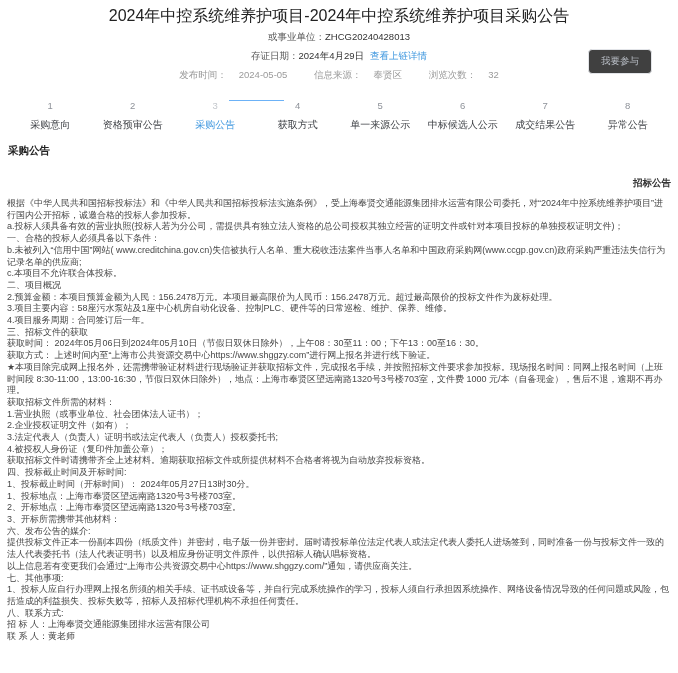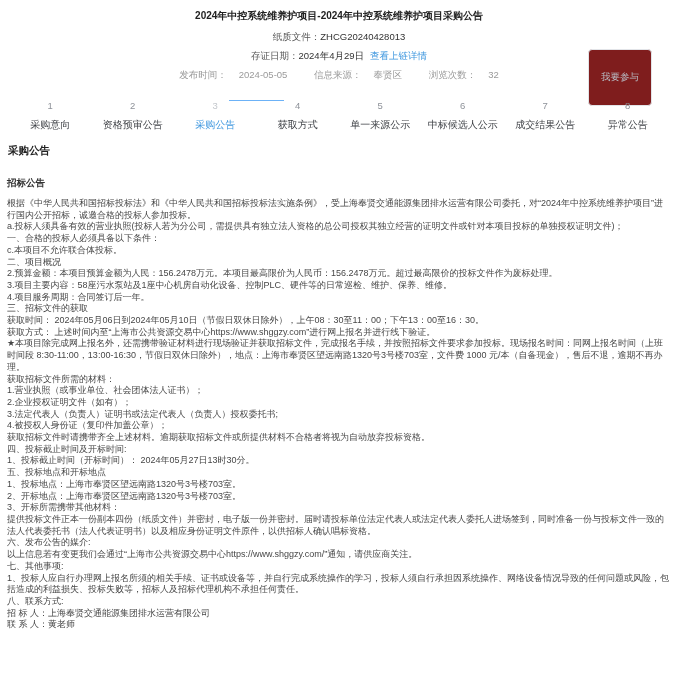--- a/index.html
+++ b/index.html
@@ -8,67 +8,67 @@
     font-family:"Liberation Sans","DejaVu Sans",sans-serif;
     color:#444;
     position:relative;
     height:673px;
     overflow:hidden;
   }
   .page { width:678px; padding:0 7px; position:relative; }
 
   
   .header { text-align:center; padding-top:7px; position:relative; }
-  .page-title { font-size:10px; font-weight:bold; color:#222; line-height:17px;text-align:center; }
+  .page-title { font-size:16px; font-weight:normal; color:#222; line-height:17px;text-align:center; }
   .meta-row { font-size:9.5px; color:#333; margin-top:7px; line-height:12px; }
   .meta-row .lbl { color:#555; }
   .chain-link { color:#3e97df; text-decoration:none; margin-left:6px; cursor:pointer; }
   .meta-dim { color:#9a9a9a; }
   .meta-dim span { margin:0 6px; }
   .participate-btn {
     position:absolute; right:19px; top:49px;
     font-size:9.5px; color:#b9bec6;
-    background:#7f1d1d; border:1px solid #e2e4e8; border-radius:4px;
-    padding:21px 12px; cursor:pointer;
+    background:#404040; border:1px solid #e2e4e8; border-radius:4px;
+    padding:5px 12px; cursor:pointer;
     font-family:inherit;
   }
 
   
   .stepper { display:flex; width:660px; margin:14px auto 0 auto; }
   .step { flex:1; text-align:center; position:relative; cursor:pointer; }
   .step-num { font-size:9.5px; color:#8e9299; line-height:12px; display:inline-block; }
   .step-label { font-size:10px; color:#3c3f44; margin-top:6px; line-height:12px; }
   .step.active .step-num { color:#c3c7cc; }
   .step.active .step-label { color:#3e97df; }
   .step.active::after {
     content:""; position:absolute; top:5px;
     left:calc(50% + 14px); width:calc(100% - 28px); height:1px;
     background:#6cb2f7;
   }
 
   
   .section-title { font-size:10.5px; font-weight:bold; color:#222; margin:13px 0 0 1px; }
-  .notice-title { text-align:left; font-size:9.5px; font-weight:bold; color:#333; margin-top:19px; }
+  .notice-title { text-align:right; font-size:9.5px; font-weight:bold; color:#333; margin-top:19px; }
 
   .notice-body { margin-top:8px; }
   .notice-body p {
     font-size:9px; line-height:11.7px; color:#474747;
     min-height:11.7px; word-break:break-all;
   }
 </style>
 </head>
 <body>
 
 <div class="page">
 
   <div class="header">
     <div class="page-title">2024年中控系统维养护项目-2024年中控系统维养护项目采购公告</div>
 
     <div class="meta-row">
-      <span class="lbl">纸质文件：</span><span>ZHCG20240428013</span>
+      <span class="lbl">或事业单位：</span><span>ZHCG20240428013</span>
     </div>
 
     <div class="meta-row">
       <span class="lbl">存证日期：</span><span>2024年4月29日</span><a class="chain-link">查看上链详情</a>
     </div>
 
     <div class="meta-row meta-dim">
       <span><span>发布时间：</span><span>2024-05-05</span></span>
       <span><span>信息来源：</span><span>奉贤区</span></span>
       <span><span>浏览次数：</span><span>32</span></span>
@@ -89,43 +89,43 @@
     </div>
 
   <div class="section-title">采购公告</div>
 
   <div class="notice-title">招标公告</div>
 
   <div class="notice-body" id="notice-body">
       <p>根据《中华人民共和国招标投标法》和《中华人民共和国招标投标法实施条例》，受上海奉贤交通能源集团排水运营有限公司委托，对“2024年中控系统维养护项目”进行国内公开招标，诚邀合格的投标人参加投标。</p>
       <p>a.投标人须具备有效的营业执照(投标人若为分公司，需提供具有独立法人资格的总公司授权其独立经营的证明文件或针对本项目投标的单独授权证明文件)；</p>
       <p>一、合格的投标人必须具备以下条件：</p>
+      <p>b.未被列入“信用中国”网站( www.creditchina.gov.cn)失信被执行人名单、重大税收违法案件当事人名单和中国政府采购网(www.ccgp.gov.cn)政府采购严重违法失信行为记录名单的供应商;</p>
       <p>c.本项目不允许联合体投标。</p>
       <p>二、项目概况</p>
       <p>2.预算金额：本项目预算金额为人民：156.2478万元。本项目最高限价为人民币：156.2478万元。超过最高限价的投标文件作为废标处理。</p>
       <p>3.项目主要内容：58座污水泵站及1座中心机房自动化设备、控制PLC、硬件等的日常巡检、维护、保养、维修。</p>
       <p>4.项目服务周期：合同签订后一年。</p>
       <p>三、招标文件的获取</p>
       <p>获取时间： 2024年05月06日到2024年05月10日（节假日双休日除外），上午08：30至11：00；下午13：00至16：30。</p>
       <p>获取方式： 上述时间内至“上海市公共资源交易中心https://www.shggzy.com”进行网上报名并进行线下验证。</p>
       <p>★本项目除完成网上报名外，还需携带验证材料进行现场验证并获取招标文件，完成报名手续，并按照招标文件要求参加投标。现场报名时间：同网上报名时间（上班时间段 8:30-11:00，13:00-16:30，节假日双休日除外），地点：上海市奉贤区望远南路1320号3号楼703室，文件费 1000 元/本（自备现金），售后不退，逾期不再办理。</p>
       <p>获取招标文件所需的材料：</p>
       <p>1.营业执照（或事业单位、社会团体法人证书）；</p>
       <p>2.企业授权证明文件（如有）；</p>
       <p>3.法定代表人（负责人）证明书或法定代表人（负责人）授权委托书;</p>
       <p>4.被授权人身份证（复印件加盖公章）；</p>
       <p>获取招标文件时请携带齐全上述材料。逾期获取招标文件或所提供材料不合格者将视为自动放弃投标资格。</p>
       <p>四、投标截止时间及开标时间:</p>
       <p>1、投标截止时间（开标时间）： 2024年05月27日13时30分。</p>
-      <p>五、投标地点和开标地点</p>
       <p>1、投标地点：上海市奉贤区望远南路1320号3号楼703室。</p>
       <p>2、开标地点：上海市奉贤区望远南路1320号3号楼703室。</p>
       <p>3、开标所需携带其他材料：</p>
+      <p>六、发布公告的媒介:</p>
       <p>提供投标文件正本一份副本四份（纸质文件）并密封，电子版一份并密封。届时请投标单位法定代表人或法定代表人委托人进场签到，同时准备一份与投标文件一致的法人代表委托书（法人代表证明书）以及相应身份证明文件原件，以供招标人确认唱标资格。</p>
-      <p>六、发布公告的媒介:</p>
       <p>以上信息若有变更我们会通过“上海市公共资源交易中心https://www.shggzy.com/”通知，请供应商关注。</p>
       <p>七、其他事项:</p>
       <p>1、投标人应自行办理网上报名所须的相关手续、证书或设备等，并自行完成系统操作的学习，投标人须自行承担因系统操作、网络设备情况导致的任何问题或风险，包括造成的利益损失、投标失败等，招标人及招标代理机构不承担任何责任。</p>
       <p>八、联系方式:</p>
       <p>招 标 人：上海奉贤交通能源集团排水运营有限公司</p>
       <p>联 系 人：黄老师</p>
       <p></p>
     </div>
 
 </div>

